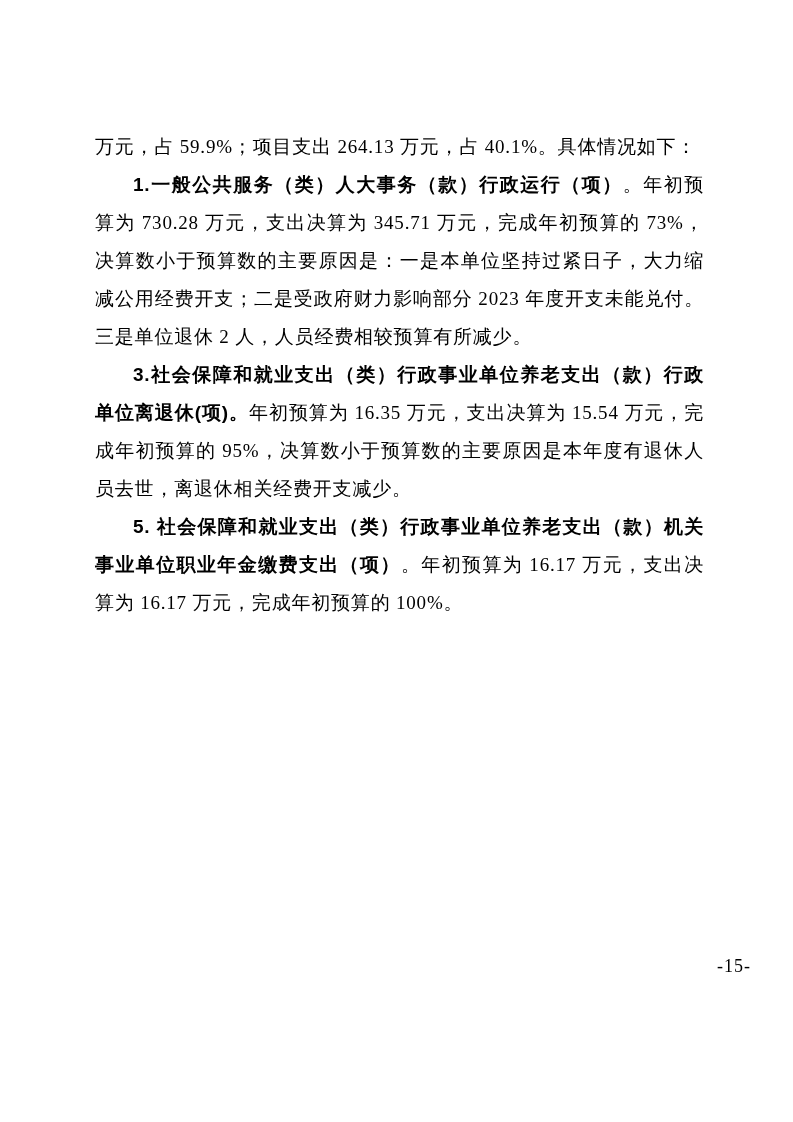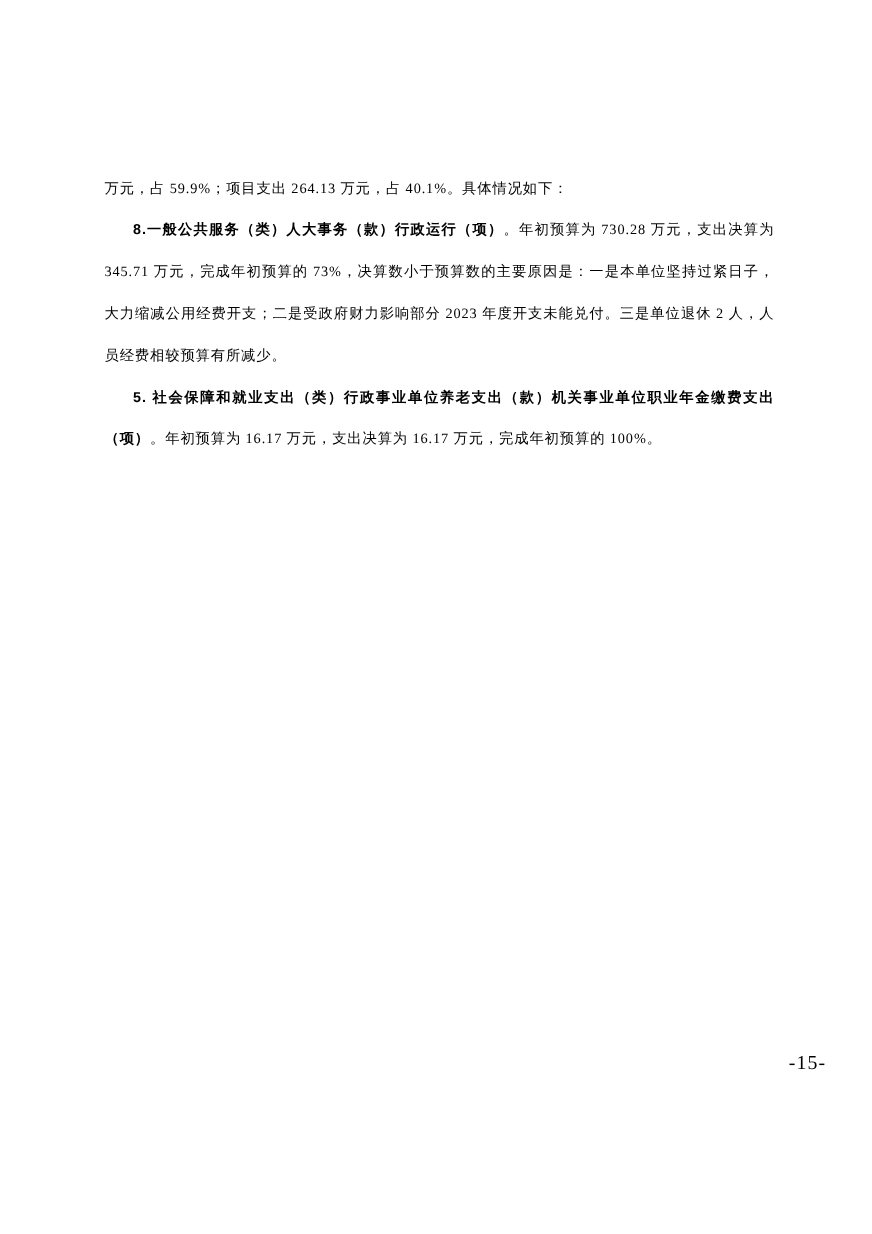--- a/index.html
+++ b/index.html
@@ -12,23 +12,23 @@
     width: 793px;
     height: 1122px;
     background: #ffffff;
     color: #000000;
     font-family: "Liberation Serif", serif;
     overflow: hidden;
   }
   .content {
     position: absolute;
     left: 95px;
-    top: 152px;
+    top: 128px;
     width: 609px;
-    font-size: 13px;
+    font-size: 19px;
     line-height: 38px;
     text-align: justify;
     text-justify: inter-ideograph;
     letter-spacing: 0.8px;
   }
   .para {
     margin: 0;
     padding: 0;
   }
   .para.indent {
@@ -49,17 +49,18 @@
     letter-spacing: 1px;
     font-family: "Liberation Serif", serif;
   }
 </style>
 </head>
 <body>
 
 <div class="page">
   <div class="content">
       <p class="para"><span class="seg">万元，占 59.9%；项目支出 264.13 万元，占 40.1%。具体情况如下：</span></p>
-      <p class="para indent"><span class="seg bold">8.一般公共服务（类）人大事务（款）行政运行（项）</span><span class="seg">。年初预算为 730.28 万元，支出决算为 345.71 万元，完成年初预算的 73%，决算数小于预算数的主要原因是：一是本单位坚持过紧日子，大力缩减公用经费开支；二是受政府财力影响部分 2023 年度开支未能兑付。三是单位退休 2 人，人员经费相较预算有所减少。</span></p>
+      <p class="para indent"><span class="seg bold">1.一般公共服务（类）人大事务（款）行政运行（项）</span><span class="seg">。年初预算为 730.28 万元，支出决算为 345.71 万元，完成年初预算的 73%，决算数小于预算数的主要原因是：一是本单位坚持过紧日子，大力缩减公用经费开支；二是受政府财力影响部分 2023 年度开支未能兑付。三是单位退休 2 人，人员经费相较预算有所减少。</span></p>
+      <p class="para indent"><span class="seg bold">3.社会保障和就业支出（类）行政事业单位养老支出（款）行政单位离退休(项)。</span><span class="seg">年初预算为 16.35 万元，支出决算为 15.54 万元，完成年初预算的 95%，决算数小于预算数的主要原因是本年度有退休人员去世，离退休相关经费开支减少。</span></p>
       <p class="para indent"><span class="seg bold">5. 社会保障和就业支出（类）行政事业单位养老支出（款）机关事业单位职业年金缴费支出（项）</span><span class="seg">。年初预算为 16.17 万元，支出决算为 16.17 万元，完成年初预算的 100%。</span></p>
     </div>
   <div class="page-number">-15-</div>
 </div>
 
 </body></html>

